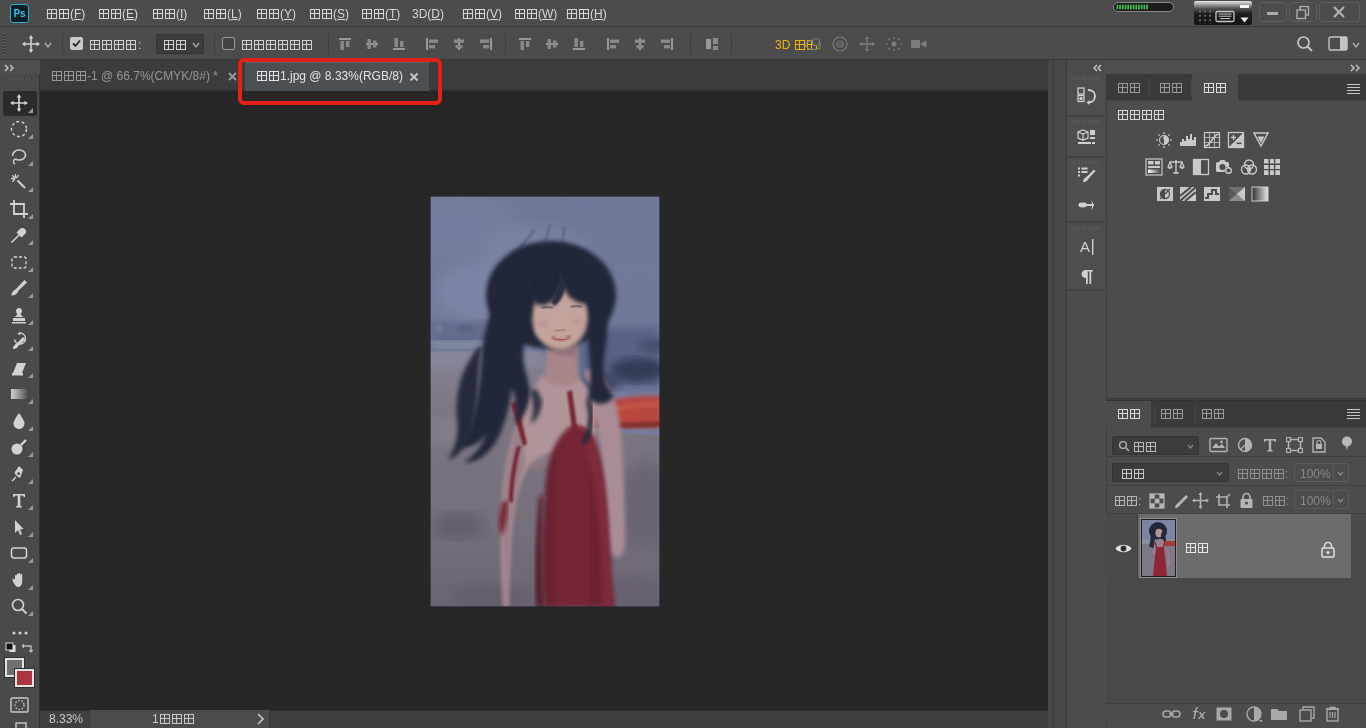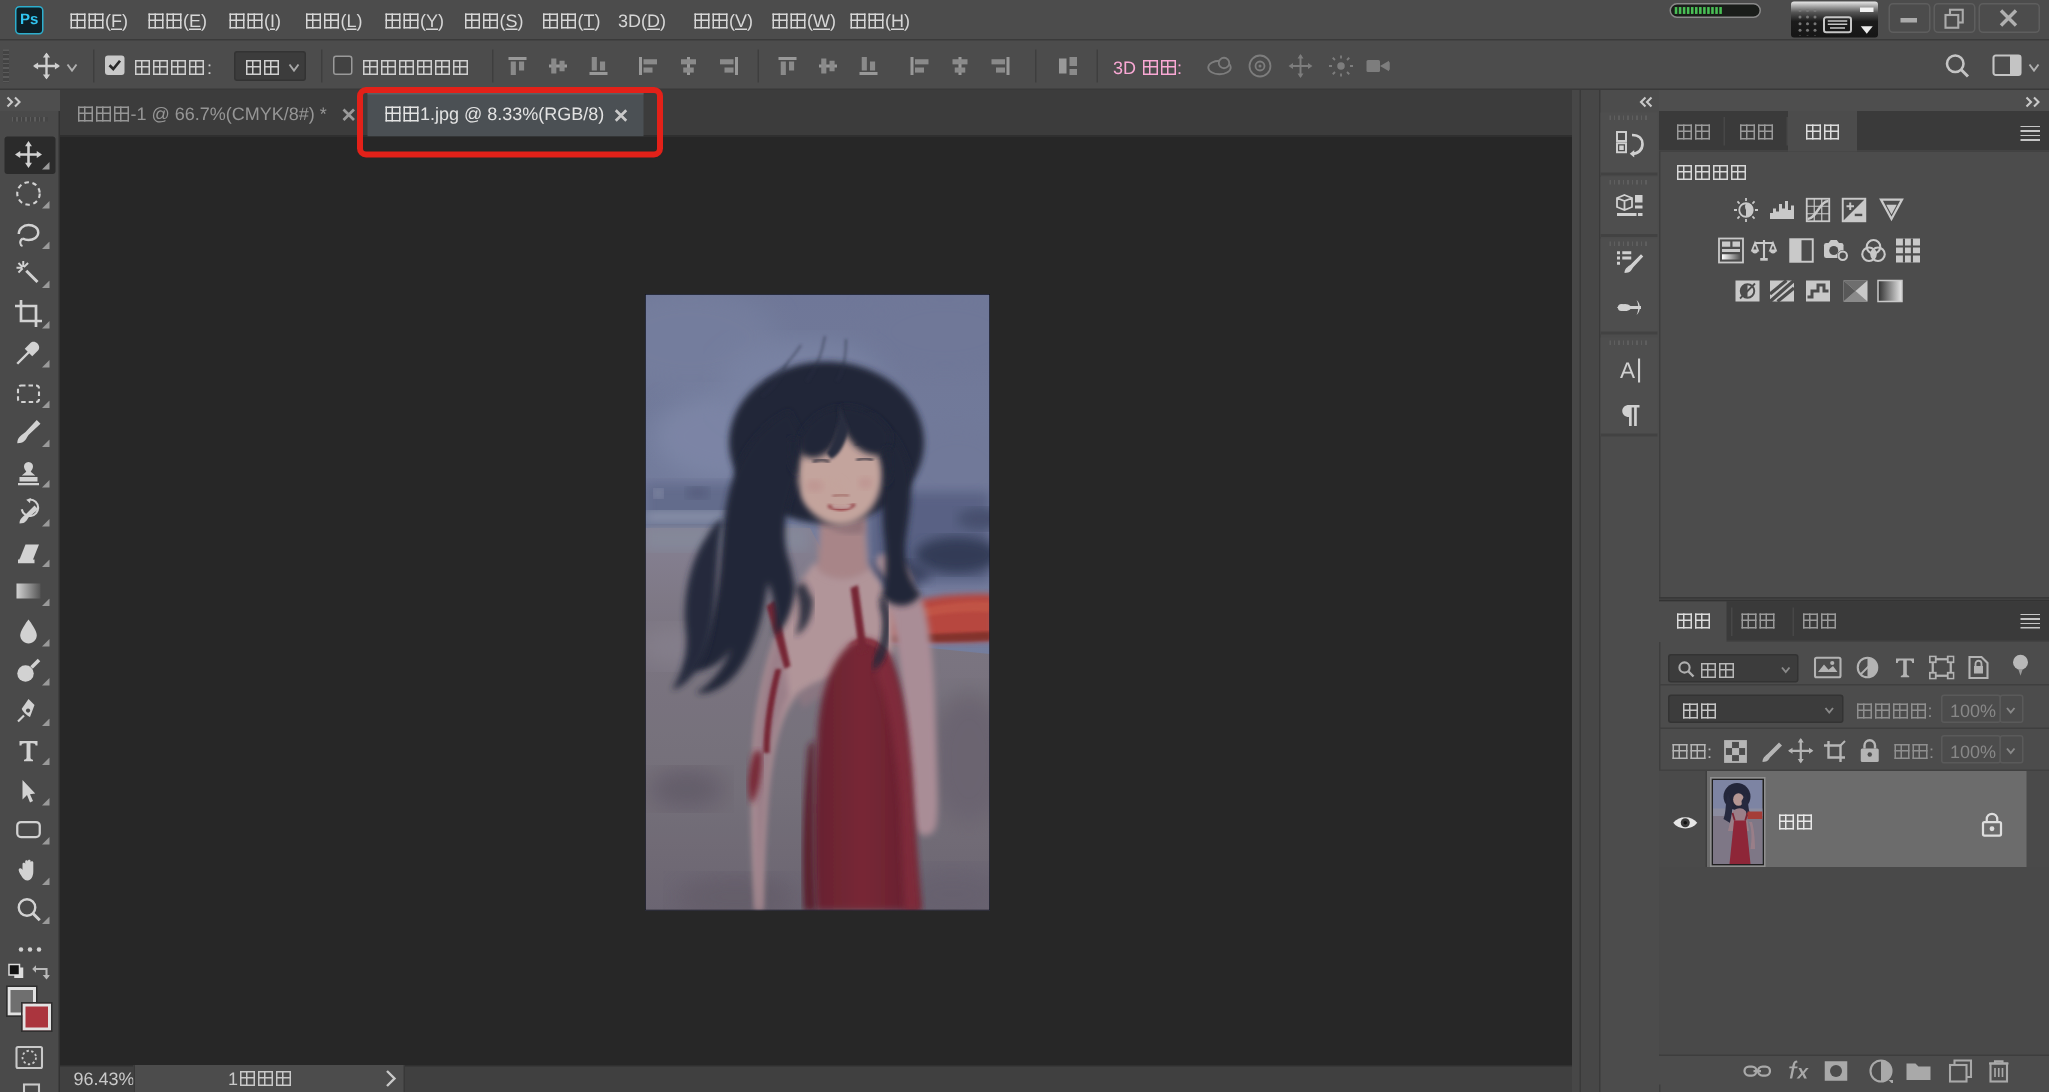--- a/index.html
+++ b/index.html
@@ -167,21 +167,21 @@
     <rect x="1" y="2.5" width="9" height="3.4" fill="#8a8a8a"></rect>
     <rect x="4" y="8" width="6" height="3.4" fill="#8a8a8a"></rect>
   </svg>
 <div class="sep" style="left:690px;top:33px;height:22px"></div>
 <svg class="ab" style="left:705px;top:37px" width="14" height="14" viewBox="0 0 14 14">
     <rect x="1" y="2" width="5" height="10" fill="#999"></rect>
     <rect x="8" y="1" width="5" height="6" fill="#8a8a8a"></rect>
     <rect x="8" y="9" width="5" height="4" fill="#8a8a8a"></rect>
   </svg>
 <div class="sep" style="left:731px;top:33px;height:22px"></div>
-<div class="ab t" style="left:742px;top:38px;color:#f9a8d4">3D <i class="gd"></i><i class="gd"></i>:</div>
+<div class="ab t" style="left:775px;top:38px;color:#eab308">3D <i class="gd"></i><i class="gd"></i>:</div>
 <svg class="ab" style="left:804px;top:36px" width="18" height="16" viewBox="0 0 18 16">
     <ellipse cx="9" cy="9" rx="7.5" ry="4.5" fill="none" stroke="#7d7d7d" stroke-width="1.2"></ellipse>
     <circle cx="12" cy="6" r="3.5" fill="#4c4c4c" stroke="#7d7d7d" stroke-width="1.2"></circle>
   </svg>
 <svg class="ab" style="left:831px;top:36px" width="18" height="16" viewBox="0 0 18 16">
     <circle cx="9" cy="8" r="7" fill="none" stroke="#7d7d7d" stroke-width="1.2"></circle>
     <circle cx="9" cy="8" r="3" fill="none" stroke="#7d7d7d" stroke-width="1.2"></circle>
     <circle cx="9" cy="8" r="1" fill="#7d7d7d"></circle>
   </svg>
 <svg class="ab" style="left:858px;top:36px" width="18" height="16" viewBox="0 0 18 16">
@@ -496,21 +496,21 @@
 <path d="M121 106 C126 98 129 88 130 75 L136 90 C134 100 129 108 124 110 Z" fill="#2a2e3f" filter="url(#b1)"></path>
 <path d="M103 96 C100 104 100 114 102 122 C96 116 94 106 96 96 Z" fill="#242737" filter="url(#b2)"></path>
 <path d="M158 104 C162 112 162 122 160 130 C166 122 167 110 164 102 Z" fill="#242737" filter="url(#b2)"></path>
 
 <path d="M104 34 C96 46 88 54 80 58 M120 28 C118 40 114 50 108 58 M96 44 C92 54 86 62 78 68 M134 30 C134 42 132 52 128 58" stroke="#2c3044" stroke-width="1.4" fill="none" filter="url(#b1)" opacity="0.5"></path>
 <path d="M158 206 C164 220 160 238 152 250" stroke="#272b3b" stroke-width="3" fill="none" filter="url(#b2)"></path>
 <rect width="230" height="411" fill="#1c2036" opacity="0.05"></rect>
 <rect width="230" height="411" fill="none" stroke="#11131f" stroke-width="1"></rect>
 </svg>
 <div class="ab" style="left:40px;top:710px;width:1008px;height:18px;background:#404040;border-top:1px solid #303030"></div>
-<div class="ab t" style="left:49px;top:712px;color:#c9c9c9;font-size:12px">96.43%</div>
+<div class="ab t" style="left:49px;top:712px;color:#c9c9c9;font-size:12px">8.33%</div>
 <div class="ab" style="left:89px;top:710px;width:181px;height:18px;background:#4c4c4c;border-left:1px solid #383838;border-right:1px solid #383838"></div>
 <div class="ab t" style="left:152px;top:712px;color:#c9c9c9">1<i class="g"></i><i class="g"></i><i class="g"></i></div>
 <svg class="ab" style="left:256px;top:712px" width="10" height="14" viewBox="0 0 10 14">
     <path d="M2 2 L7 7 L2 12" stroke="#c9c9c9" stroke-width="1.6" fill="none"></path>
   </svg>
 <div class="ab" style="left:1048px;top:60px;width:18px;height:668px;background:#474747"></div>
 <div class="ab" style="left:1053px;top:60px;width:1px;height:668px;background:#3a3a3a"></div>
 <div class="ab" style="left:1066px;top:60px;width:40px;height:668px;background:#4c4c4c;border-left:1px solid #3a3a3a"></div>
 <svg class="ab" style="left:1088px;top:64px" width="14" height="8" viewBox="0 0 14 8">
     <path d="M9 1l-3 3 3 3M13 1l-3 3 3 3" stroke="#c9c9c9" stroke-width="1.4" fill="none"></path>

